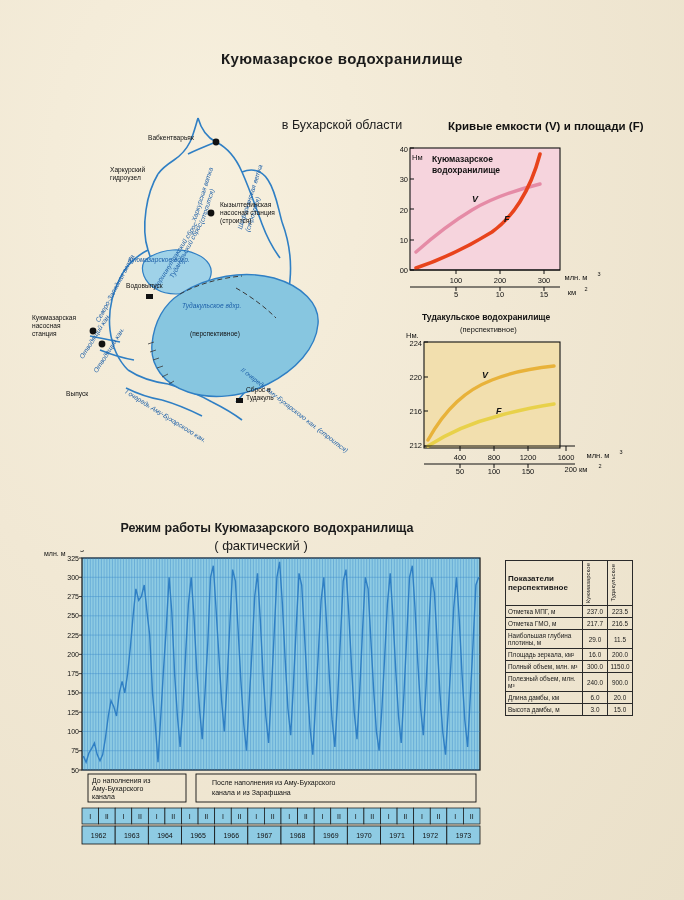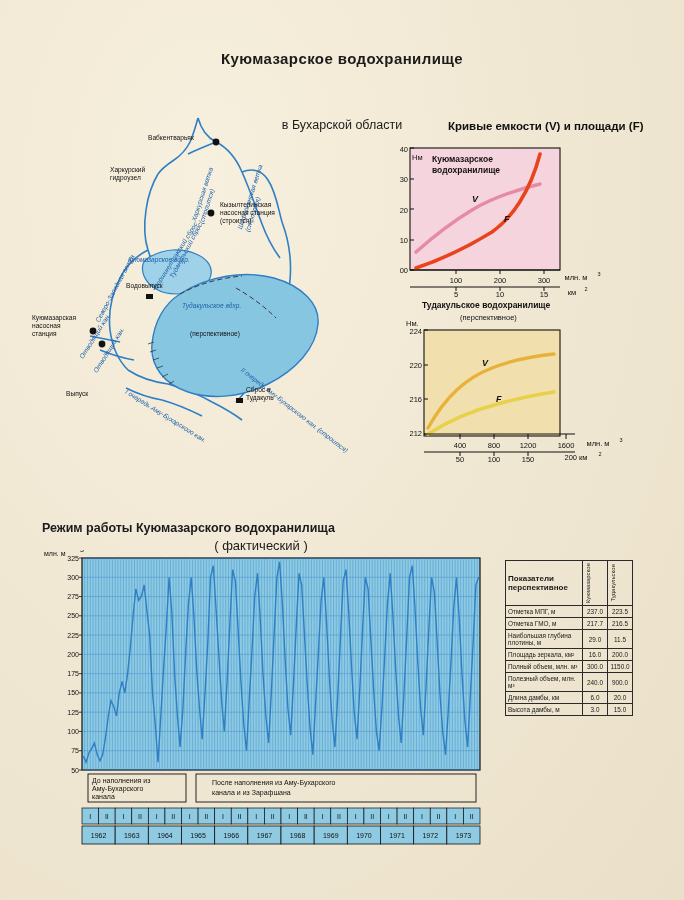--- a/index.html
+++ b/index.html
@@ -41,21 +41,21 @@
   .chart-title{
     position:absolute;font-size:11.5px;font-weight:bold;color:#111;
   }
   .chart-box{position:absolute;}
   .axis-num{font-size:7.5px;fill:#111;font-family:"Liberation Sans",sans-serif;}
   .axis-lab{font-size:7.5px;fill:#111;font-family:"Liberation Sans",sans-serif;}
   .curve-lab{font-size:9px;font-style:italic;fill:#111;font-weight:bold;}
   .inner-title{font-size:8.5px;fill:#111;font-weight:bold;}
   
   .bt-title{
-    position:absolute;left:42px;top:521px;width:430px;
+    position:absolute;left:52px;top:521px;width:430px;text-align:center;
     font-size:12.5px;font-weight:bold;
   }
   .bt-title2{
     position:absolute;left:46px;top:538px;width:430px;text-align:center;
     font-size:13px;
   }
   .bottom{position:absolute;left:30px;top:550px;width:470px;height:300px;}
   .note{
     font-size:7px;fill:#111;font-family:"Liberation Sans",sans-serif;
   }
@@ -193,21 +193,21 @@
         <line x1="100" y1="130" x2="100" y2="134"></line>
         <line x1="144" y1="130" x2="144" y2="134"></line>
     <line x1="10" y1="147" x2="160" y2="147"></line>
     <line x1="56" y1="147" x2="56" y2="151"></line>
         <line x1="100" y1="147" x2="100" y2="151"></line>
         <line x1="144" y1="147" x2="144" y2="151"></line>
   </g>
 </svg>
 </div>
 
-<div class="chart-box" style="left:400px;top:296px;">
+<div class="chart-box" style="left:400px;top:308px;">
 <svg width="270" height="180" viewBox="0 0 270 180">
   <text class="inner-title" x="22" y="12">Тудакульское  водохранилище</text>
   <text class="axis-lab" x="60" y="24">(перспективное)</text>
 
   <rect x="24" y="34" width="136" height="106" fill="#f2dfae" stroke="#111" stroke-width="1.1"></rect>
   <g class="axis-num" text-anchor="end">
     <text x="22" y="38">224</text>
     <text x="22" y="72">220</text>
     <text x="22" y="106">216</text>
     <text x="22" y="140">212</text>

